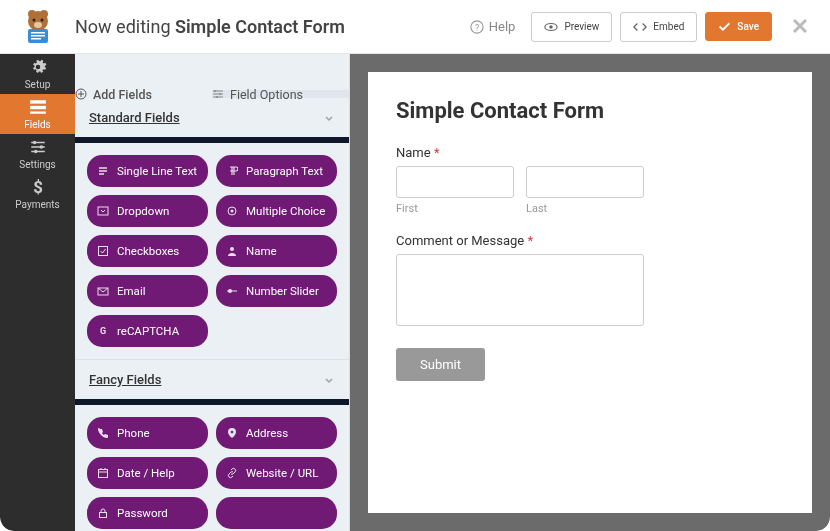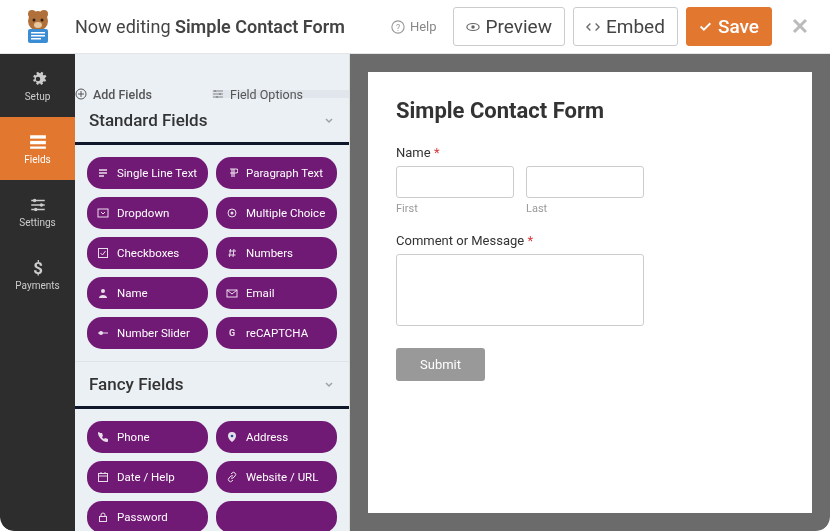--- a/index.html
+++ b/index.html
@@ -5,34 +5,34 @@
 * { box-sizing: border-box; margin: 0; padding: 0; font-family: -apple-system, BlinkMacSystemFont, "Segoe UI", Roboto, sans-serif; }
 body { width: 830px; height: 531px; overflow: hidden; background: #fff; border-radius: 14px; }
 .root { width: 830px; height: 531px; display: flex; flex-direction: column; border-radius: 14px; overflow: hidden; box-shadow: 0 2px 6px rgba(0,0,0,.1); }
 .topbar { height: 54px; display: flex; align-items: center; padding: 0 10px 0 0; border-bottom: 1px solid #e5e5e5; background: #fff; }
 .logo { width: 75px; height: 54px; display: flex; align-items: center; justify-content: center; }
 .logo svg { width: 40px; height: 40px; }
 .topbar-title { flex: 1; font-size: 18px; color: #444; }
 .topbar-title strong { font-weight: 600; }
 .topbar-actions { display: flex; align-items: center; gap: 8px; }
 .help { display: flex; align-items: center; gap: 5px; color: #888; font-size: 13px; padding: 0 8px; cursor: pointer; }
-.btn { display: inline-flex; align-items: center; gap: 6px; border: 1px solid #ccc; background: #fff; color: #444; font-size: 19px; padding: 7px 12px; border-radius: 3px; cursor: pointer; }
+.btn { display: inline-flex; align-items: center; gap: 6px; border: 1px solid #ccc; background: #fff; color: #444; font-size: 10px; padding: 7px 12px; border-radius: 3px; cursor: pointer; }
 .btn-save { background: #e27730; border-color: #e27730; color: #fff; font-weight: 500; }
 .close-x { width: 40px; text-align: center; color: #bbb; font-size: 22px; font-weight: bold; cursor: pointer; }
 .body { flex: 1; display: flex; min-height: 0; }
 .sidebar { width: 75px; background: #2d2d2d; display: flex; flex-direction: column; }
-.side-item { height: 63px; display: flex; flex-direction: column; align-items: center; justify-content: center; gap: 3px; color: #ccc; font-size: 10px; cursor: pointer; }
+.side-item { height: 40px; display: flex; flex-direction: column; align-items: center; justify-content: center; gap: 3px; color: #ccc; font-size: 10px; cursor: pointer; }
 .side-item.active { background: #e27730; color: #fff; }
 .side-item svg { width: 18px; height: 18px; }
 .panel { width: 275px; background: #ebf0f5; display: flex; flex-direction: column; border-right: 1px solid #ddd; }
 .panel-tabs { display: flex; height: 44px; }
 .panel-tab { flex: 1; display: flex; align-items: center; justify-content: flex-start; gap: 6px; font-size: 12.5px; color: #555; cursor: pointer; background: #e0e6ec; margin-top: 36px; }
 .panel-tab.active { background: #ebf0f5; font-weight: 500; }
 .panel-scroll { flex: 1; overflow: hidden; }
-.group-head { display: flex; align-items: center; justify-content: space-between; padding: 12px 14px; font-size: 17px; color: #333; font-weight: 500; border-bottom: 3px solid #0f172a; border-top: 1px solid #dde3e9; }
+.group-head { display: flex; align-items: center; justify-content: space-between; padding: 12px 14px; font-size: 13px; color: #333; font-weight: 500; border-bottom: 6px solid #0f172a; border-top: 1px solid #dde3e9; text-decoration: underline; }
 .group-head:first-child { border-top: none; }
 .field-grid { display: grid; grid-template-columns: 1fr 1fr; gap: 8px; padding: 12px 12px; }
 .field-btn { background: #701a75; color: #fff; font-size: 11.5px; display: flex; align-items: center; gap: 8px; padding: 9px 10px; border-radius: 15px; cursor: pointer; }
 .field-btn svg { width: 12px; height: 12px; flex-shrink: 0; opacity: .85; }
 .canvas { flex: 1; background: #6b6b6b; padding: 18px; overflow: hidden; }
 .form-card { background: #fff; width: 100%; height: 100%; padding: 26px 28px; overflow: hidden; }
 .form-title { font-size: 22px; font-weight: 700; color: #333; margin-bottom: 22px; }
 .f-label { font-size: 13px; font-weight: 400; color: #333; display: block; margin-bottom: 6px; }
 .req { color: #d63638; }
 .f-row { display: flex; gap: 12px; margin-bottom: 4px; }
@@ -188,26 +188,20 @@
             </div>
             <div class="field-btn">
               <svg viewBox="0 0 12 12">
                 <rect x="1.5" y="1.5" width="9" height="9" fill="none" stroke="currentColor"></rect>
                 <path d="M3.5 6l2 2 3-4" stroke="currentColor" fill="none"></path>
               </svg>
               <span>Checkboxes</span>
             </div>
             <div class="field-btn">
               <svg viewBox="0 0 12 12">
-                <path d="M3 4h7M2.5 8h7M4.5 2l-1 8M8 2l-1 8" stroke="currentColor"></path>
-              </svg>
-              <span>Numbers</span>
-            </div>
-            <div class="field-btn">
-              <svg viewBox="0 0 12 12">
                 <circle cx="6" cy="4" r="2" fill="currentColor"></circle>
                 <path d="M2 11c0-2 2-3 4-3s4 1 4 3" fill="currentColor"></path>
               </svg>
               <span>Name</span>
             </div>
             <div class="field-btn">
               <svg viewBox="0 0 12 12">
                 <rect x="1" y="3" width="10" height="7" fill="none" stroke="currentColor"></rect>
                 <path d="M1 3l5 4 5-4" stroke="currentColor" fill="none"></path>
               </svg>

